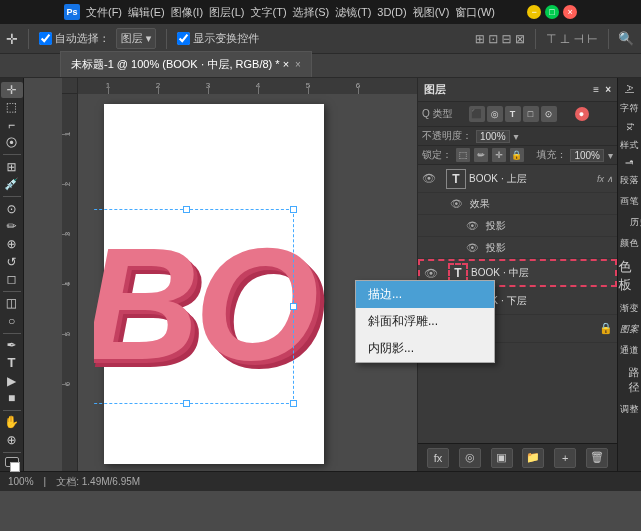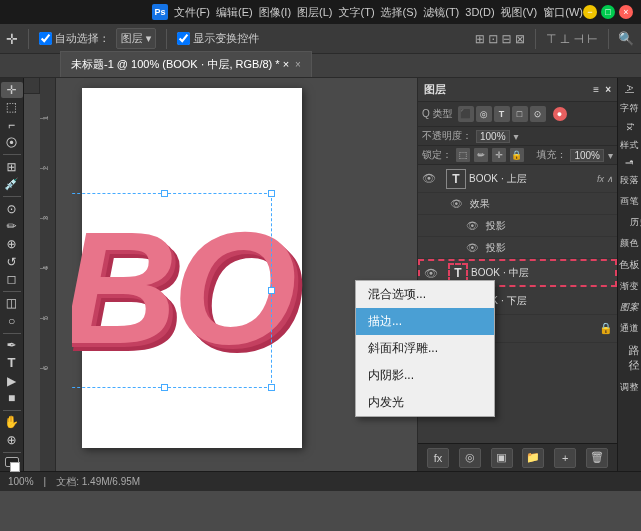--- a/index.html
+++ b/index.html
@@ -13,21 +13,22 @@
       color: #fff;
     }
 
     
     .title-bar {
       height: 22px;
       background: #1a1a1a;
       display: flex;
       align-items: center;
       padding: 12px 8px;
-      justify-content: flex-end;
+      justify-content: center;
+      gap: 32px;
     }
     .title-bar-left {
       display: flex;
       align-items: center;
       gap: 6px;
       font-size: 11px;
       color: #ccc;
     }
     .title-bar-left .ps-icon {
       width: 16px; height: 16px;
@@ -136,22 +137,24 @@
     .tool-separator {
       width: 18px; height: 1px;
       background: #555;
       margin: 2px 0;
     }
 
     
     .canvas-wrapper {
       flex: 1;
       display: flex;
+      flex-direction: column;
       overflow: hidden;
       background: #4a4a4a;
+      padding-left: 38px;
     }
     .canvas-area {
       display: flex;
       flex: 1;
       position: relative;
       overflow: hidden;
     }
     .canvas-scroll {
       margin-left: 16px;
       flex: 1;
@@ -233,21 +236,21 @@
       font-weight: bold;
       color: #ddd;
     }
 
     
     .layer-filter {
       padding: 4px 4px;
       background: #353535;
       display: flex;
       align-items: center;
-      gap: 5px;
+      gap: 16px;
       border-bottom: 1px solid #2a2a2a;
     }
     .filter-label {
       font-size: 10px; color: #aaa;
     }
     .filter-icons {
       display: flex; gap: 2px;
     }
     .filter-icon {
       width: 16px; height: 16px;
@@ -735,35 +738,33 @@
   <div class="far-right">
     <div class="far-right-btn">A|</div>
     <div class="far-right-btn" style="writing-mode:horizontal-tb;font-size:9px;">字符</div>
     <div class="far-right-btn">fx</div>
     <div class="far-right-btn" style="writing-mode:horizontal-tb;font-size:9px;">样式</div>
     <div class="far-right-btn">¶</div>
     <div class="far-right-btn" style="writing-mode:horizontal-tb;font-size:9px;">段落</div>
     <div class="far-right-btn" style="writing-mode:horizontal-tb;font-size:9px;">画笔</div>
     <div class="far-right-btn" style="writing-mode:horizontal-tb;font-size:9px;margin-left:20px;">历史</div>
     <div class="far-right-btn" style="writing-mode:horizontal-tb;font-size:9px;">颜色</div>
-    <div class="far-right-btn" style="writing-mode:horizontal-tb;font-size:10px;">色板</div>
+    <div class="far-right-btn" style="writing-mode:horizontal-tb;font-size:13px;">色板</div>
     <div class="far-right-btn" style="writing-mode:horizontal-tb;font-size:9px;">渐变</div>
     <div class="far-right-btn" style="writing-mode:horizontal-tb;font-size:9px;font-style:italic;">图案</div>
     <div class="far-right-btn" style="writing-mode:horizontal-tb;font-size:9px;">通道</div>
     <div class="far-right-btn" style="writing-mode:horizontal-tb;font-size:11px;margin-left:20px;">路径</div>
     <div class="far-right-btn" style="writing-mode:horizontal-tb;font-size:9px;">调整</div>
   </div>
 
 </div>
 
 <div class="status-bar">
   <span>100%</span>
   <span>|</span>
   <span>文档: 1.49M/6.95M</span>
 </div>
 
 <div class="context-menu">
-  <div class="context-menu-item">混合选项...</div>
   <div class="context-menu-item highlighted">描边...</div>
   <div class="context-menu-item">斜面和浮雕...</div>
   <div class="context-menu-item">内阴影...</div>
-  <div class="context-menu-item">内发光</div>
 </div>
 
 </body></html>

